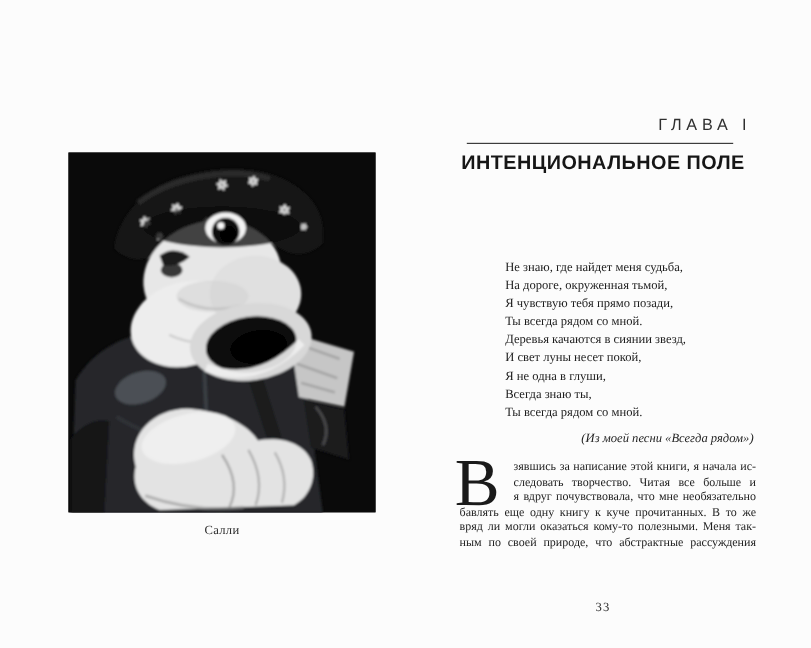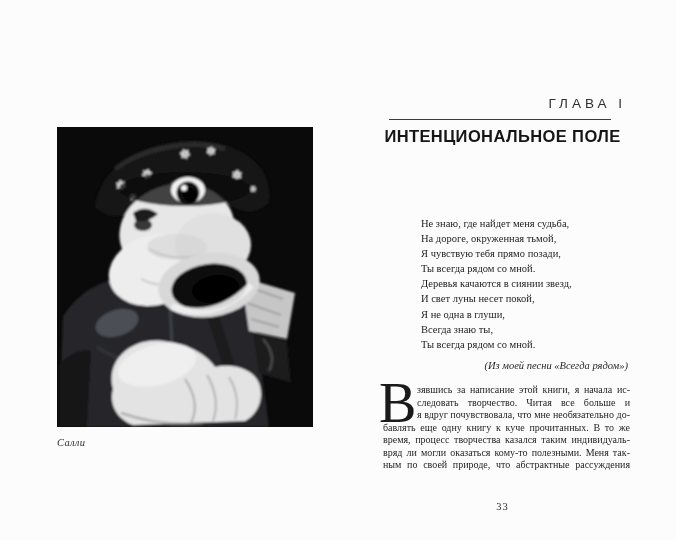--- a/index.html
+++ b/index.html
@@ -5,22 +5,22 @@
   html,body{margin:0;padding:0;background:#e8e8e8;}
   #canvas{
     position:relative;width:676px;height:540px;margin:0 auto;
     background:#fcfcfc;overflow:hidden;
     font-family:"Liberation Serif","DejaVu Serif",serif;color:#262626;
   }
   
   .photo-frame{position:absolute;left:57px;top:127px;width:256px;height:300px;background:#0a0a0a;}
   .photo-frame svg{display:block;width:256px;height:300px;}
   .photo-caption{
-    position:absolute;left:57px;top:437px;width:256px;
-    font-style:italic;font-size:10.5px;color:#2e2e2e;letter-spacing:.3px;
+    position:absolute;left:57px;top:437px;width:256px;text-align:center;
+    font-size:10.5px;color:#2e2e2e;letter-spacing:.3px;
   }
   
   .chapter-label{
     position:absolute;left:379px;top:96px;width:247px;text-align:right;
     font-family:"Liberation Sans","DejaVu Sans",sans-serif;
     font-size:13.5px;font-weight:400;letter-spacing:4px;color:#2f2f2f;
   }
   .chapter-rule{
     position:absolute;left:389px;top:119px;width:222px;height:1px;background:#3c3c3c;
   }
@@ -36,21 +36,21 @@
   }
   .body-block{position:absolute;left:383px;top:384px;width:247px;}
   .drop-cap{
     position:absolute;left:379px;top:375px;font-size:56px;line-height:1;
     color:#1a1a1a;font-family:"Liberation Serif",serif;
   }
   .body-line{
     font-size:10px;line-height:12.55px;height:12.55px;overflow:hidden;
     text-align:justify;text-align-last:justify;color:#1e1e1e;
   }
-  .body-line.indented{margin-left:34px;}
+  .body-line.indented{margin-left:45px;}
   .page-number{
     position:absolute;left:379px;top:501px;width:247px;text-align:center;
     font-size:10.5px;color:#2a2a2a;letter-spacing:1px;
   }
 </style>
 </head>
 <body>
 
 <div id="canvas">
 
@@ -163,21 +163,20 @@
 
     <div class="poem-attribution">(Из моей песни «Всегда рядом»)</div>
 
     <div class="drop-cap">В</div>
 
     <div class="body-block">
       <div class="body-line indented">зявшись за написание этой книги, я начала ис-</div>
       <div class="body-line indented">следовать творчество. Читая все больше и больше,</div>
       <div class="body-line indented">я вдруг почувствовала, что мне необязательно до-</div>
       <div class="body-line">бавлять еще одну книгу к куче прочитанных. В то же</div>
-      <div class="body-line">время, процесс творчества казался таким индивидуаль-</div>
       <div class="body-line">вряд ли могли оказаться кому-то полезными. Меня так-</div>
       <div class="body-line">ным по своей природе, что абстрактные рассуждения</div>
     </div>
 
     <div class="page-number">33</div>
   </div>
 
 </div>
 
 </body></html>

